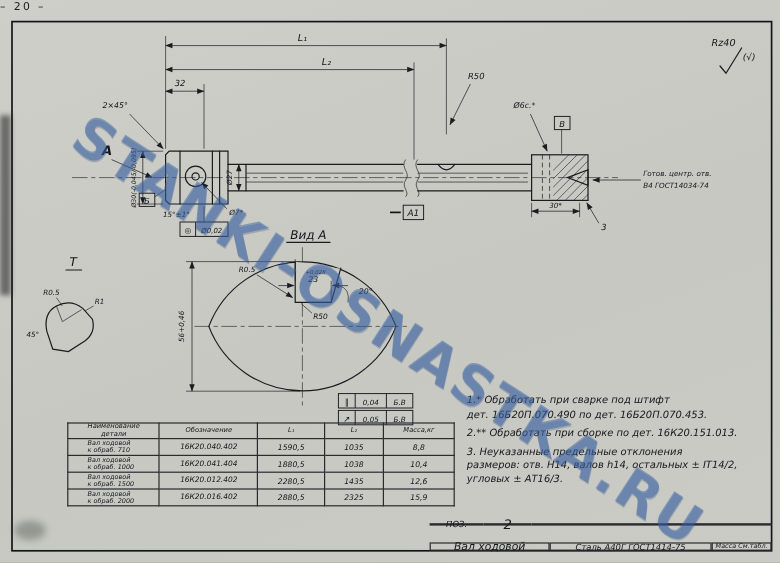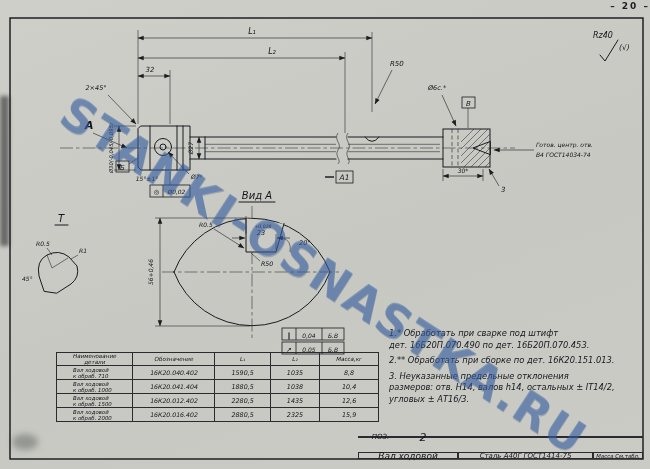--- a/index.html
+++ b/index.html
@@ -2,22 +2,22 @@
 <html><head>
 <meta charset="utf-8">
 <style>
   html,body{margin:0;padding:0;}
   body{background:#9a9c96;}
   .page{
     position:relative;width:650px;height:469px;overflow:hidden;
     background:linear-gradient(160deg,#cdcfc8 0%,#c6c8c1 55%,#c9cbc4 100%);
     font-family:"DejaVu Sans",sans-serif;color:#15151b;
   }
-  .page-number{position:absolute;top:1px;left:0;right:0;text-align:right;
-    font-size:9px;letter-spacing:2px;color:#1d1d24;font-weight:bold;}
+  .page-number{position:absolute;top:1px;left:0;right:0;text-align:left;
+    font-size:9px;letter-spacing:2px;color:#1d1d24;}
   svg.sheet{position:absolute;left:0;top:0;}
   svg .s{stroke:#1b1b22;stroke-width:1;fill:none;stroke-linecap:round;}
   svg .tk{stroke:#14141b;stroke-width:1.4;fill:none;}
   svg .tn{stroke:#1b1b22;stroke-width:.55;fill:none;}
   svg .dim{stroke:#1b1b22;stroke-width:.6;fill:none;}
   svg .cl{stroke:#1b1b22;stroke-width:.5;fill:none;stroke-dasharray:13 3 3.5 3;}
   svg .dsh{stroke:#1b1b22;stroke-width:.6;fill:none;stroke-dasharray:4 2.5;}
   svg .hx line{stroke:#1b1b22;stroke-width:.5;}
   svg .bx{stroke:#1b1b22;stroke-width:.8;fill:none;}
   svg text{fill:#14141c;font-family:"DejaVu Sans",sans-serif;font-style:italic;}

